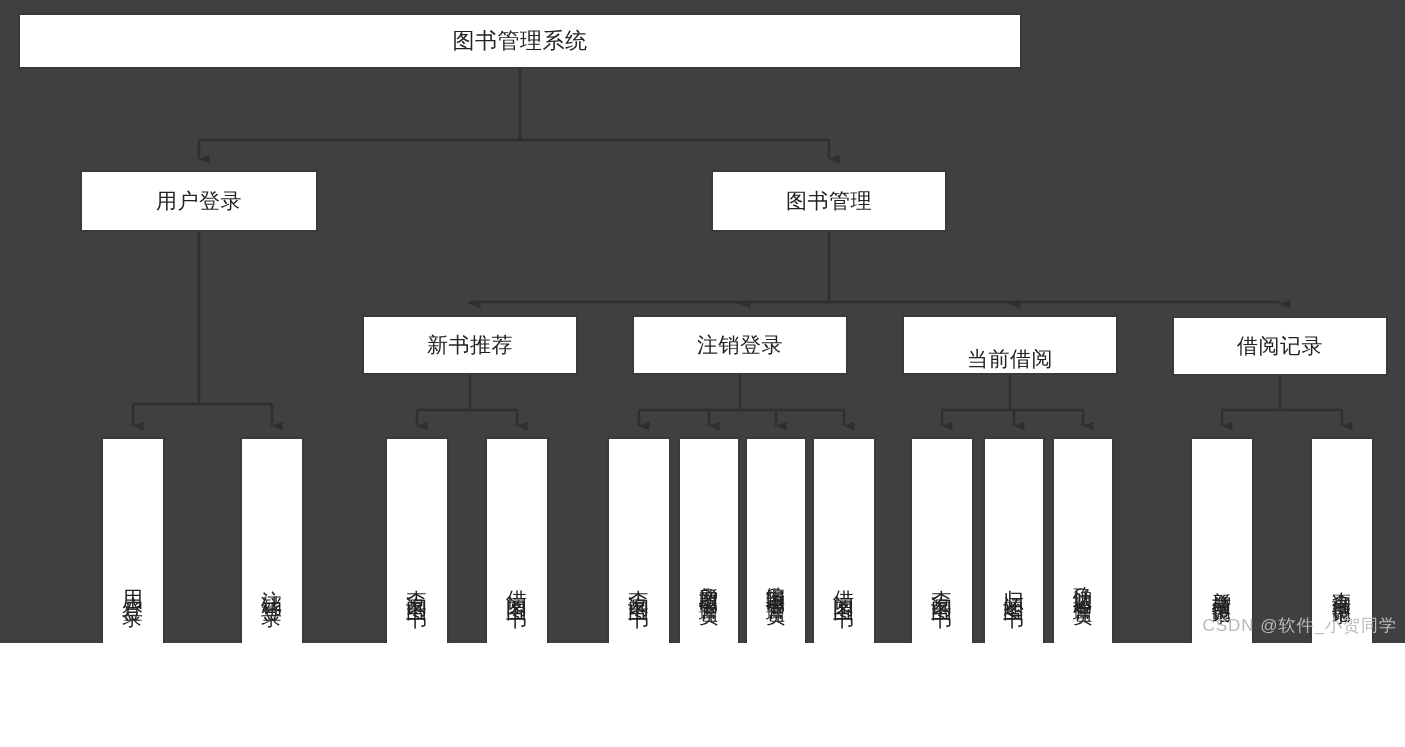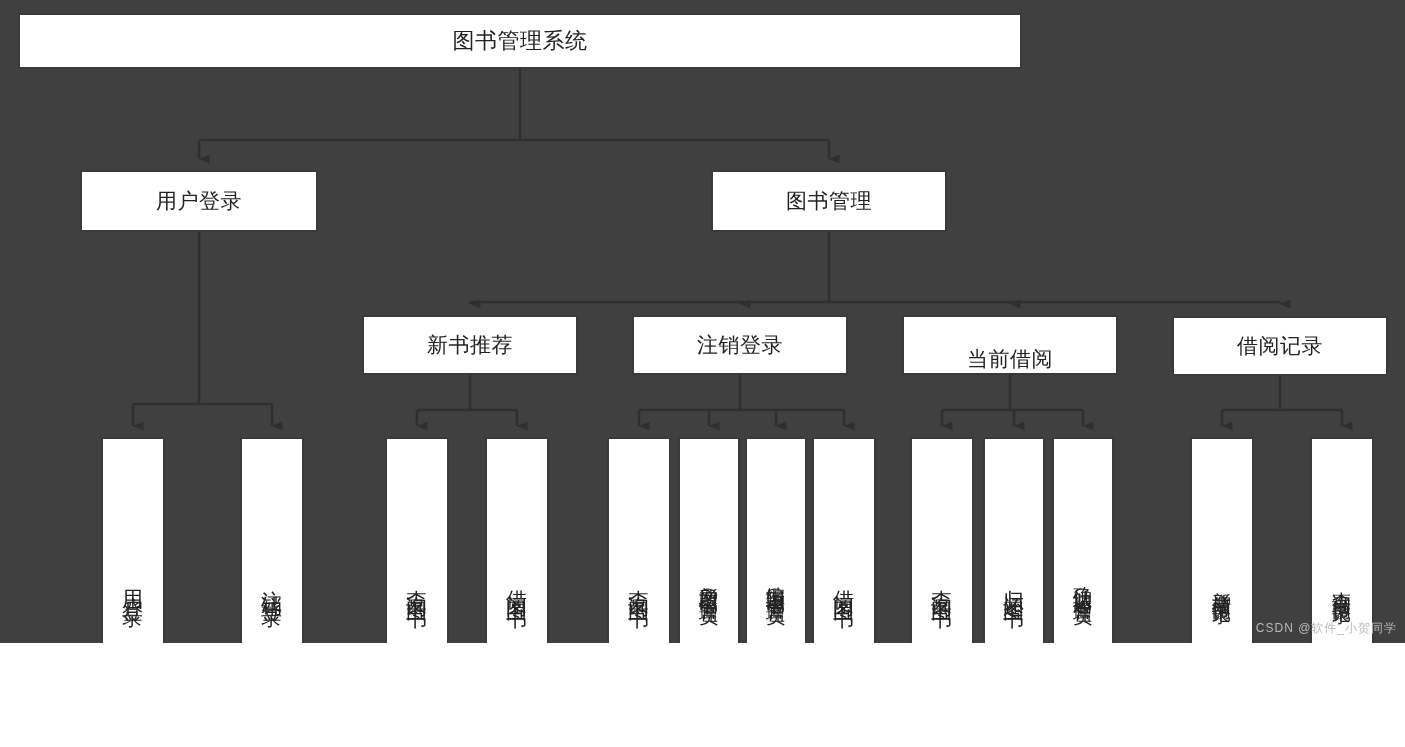--- a/index.html
+++ b/index.html
@@ -49,21 +49,21 @@
     line-height: 1;
     white-space: nowrap;
   }
   .node.root {
     font-size: 22px;
   }
   .watermark {
     position: absolute;
     right: 8px;
     bottom: 6px;
-    font-size: 12px;
+    font-size: 17px;
     color: #b9b9b9;
     letter-spacing: 1px;
     white-space: nowrap;
   }
 </style>
 </head>
 <body>
 
 <div id="canvas">
   <svg class="links" viewBox="0 0 1405 747" xmlns="http://www.w3.org/2000/svg">

